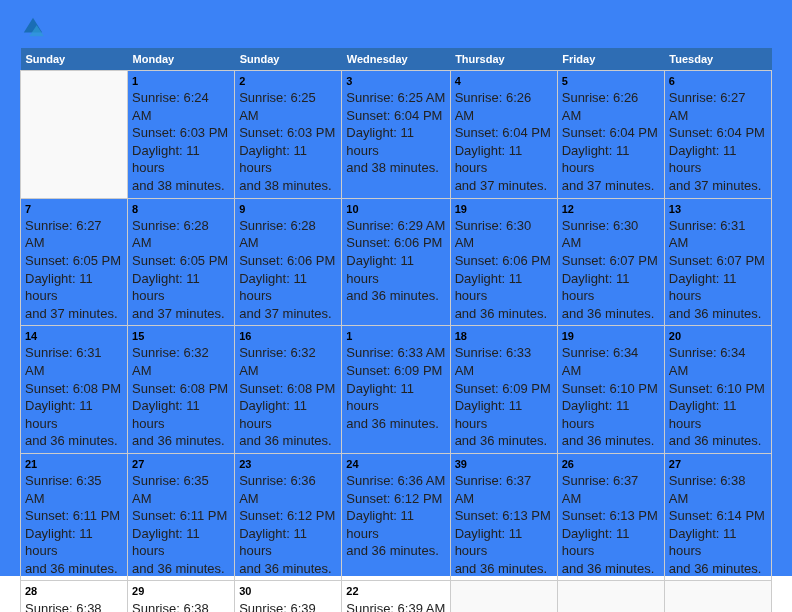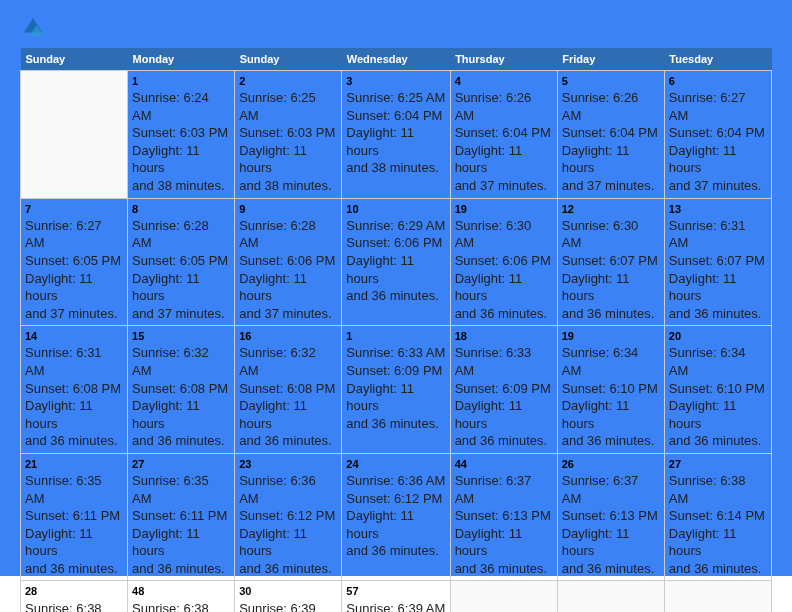--- a/index.html
+++ b/index.html
@@ -304,21 +304,21 @@
 and 36 minutes.</div>
           </td>
           <td>
             <span class="day-num">24</span>
             <div class="day-info" style="white-space: pre-line;">Sunrise: 6:36 AM
 Sunset: 6:12 PM
 Daylight: 11 hours
 and 36 minutes.</div>
           </td>
           <td>
-            <span class="day-num">44</span>
+            <span class="day-num">39</span>
             <div class="day-info" style="white-space: pre-line;">Sunrise: 6:37 AM
 Sunset: 6:13 PM
 Daylight: 11 hours
 and 36 minutes.</div>
           </td>
           <td>
             <span class="day-num">26</span>
             <div class="day-info" style="white-space: pre-line;">Sunrise: 6:37 AM
 Sunset: 6:13 PM
 Daylight: 11 hours
@@ -334,35 +334,35 @@
         </tr>
         <tr>
           <td>
             <span class="day-num">28</span>
             <div class="day-info" style="white-space: pre-line;">Sunrise: 6:38 AM
 Sunset: 6:14 PM
 Daylight: 11 hours
 and 36 minutes.</div>
           </td>
           <td>
-            <span class="day-num">48</span>
+            <span class="day-num">29</span>
             <div class="day-info" style="white-space: pre-line;">Sunrise: 6:38 AM
 Sunset: 6:15 PM
 Daylight: 11 hours
 and 36 minutes.</div>
           </td>
           <td>
             <span class="day-num">30</span>
             <div class="day-info" style="white-space: pre-line;">Sunrise: 6:39 AM
 Sunset: 6:15 PM
 Daylight: 11 hours
 and 36 minutes.</div>
           </td>
           <td>
-            <span class="day-num">57</span>
+            <span class="day-num">22</span>
             <div class="day-info" style="white-space: pre-line;">Sunrise: 6:39 AM
 Sunset: 6:16 PM
 Daylight: 11 hours
 and 36 minutes.</div>
           </td>
           <td class="empty"></td>
           <td class="empty"></td>
           <td class="empty"></td>
         </tr>
       </tbody>

